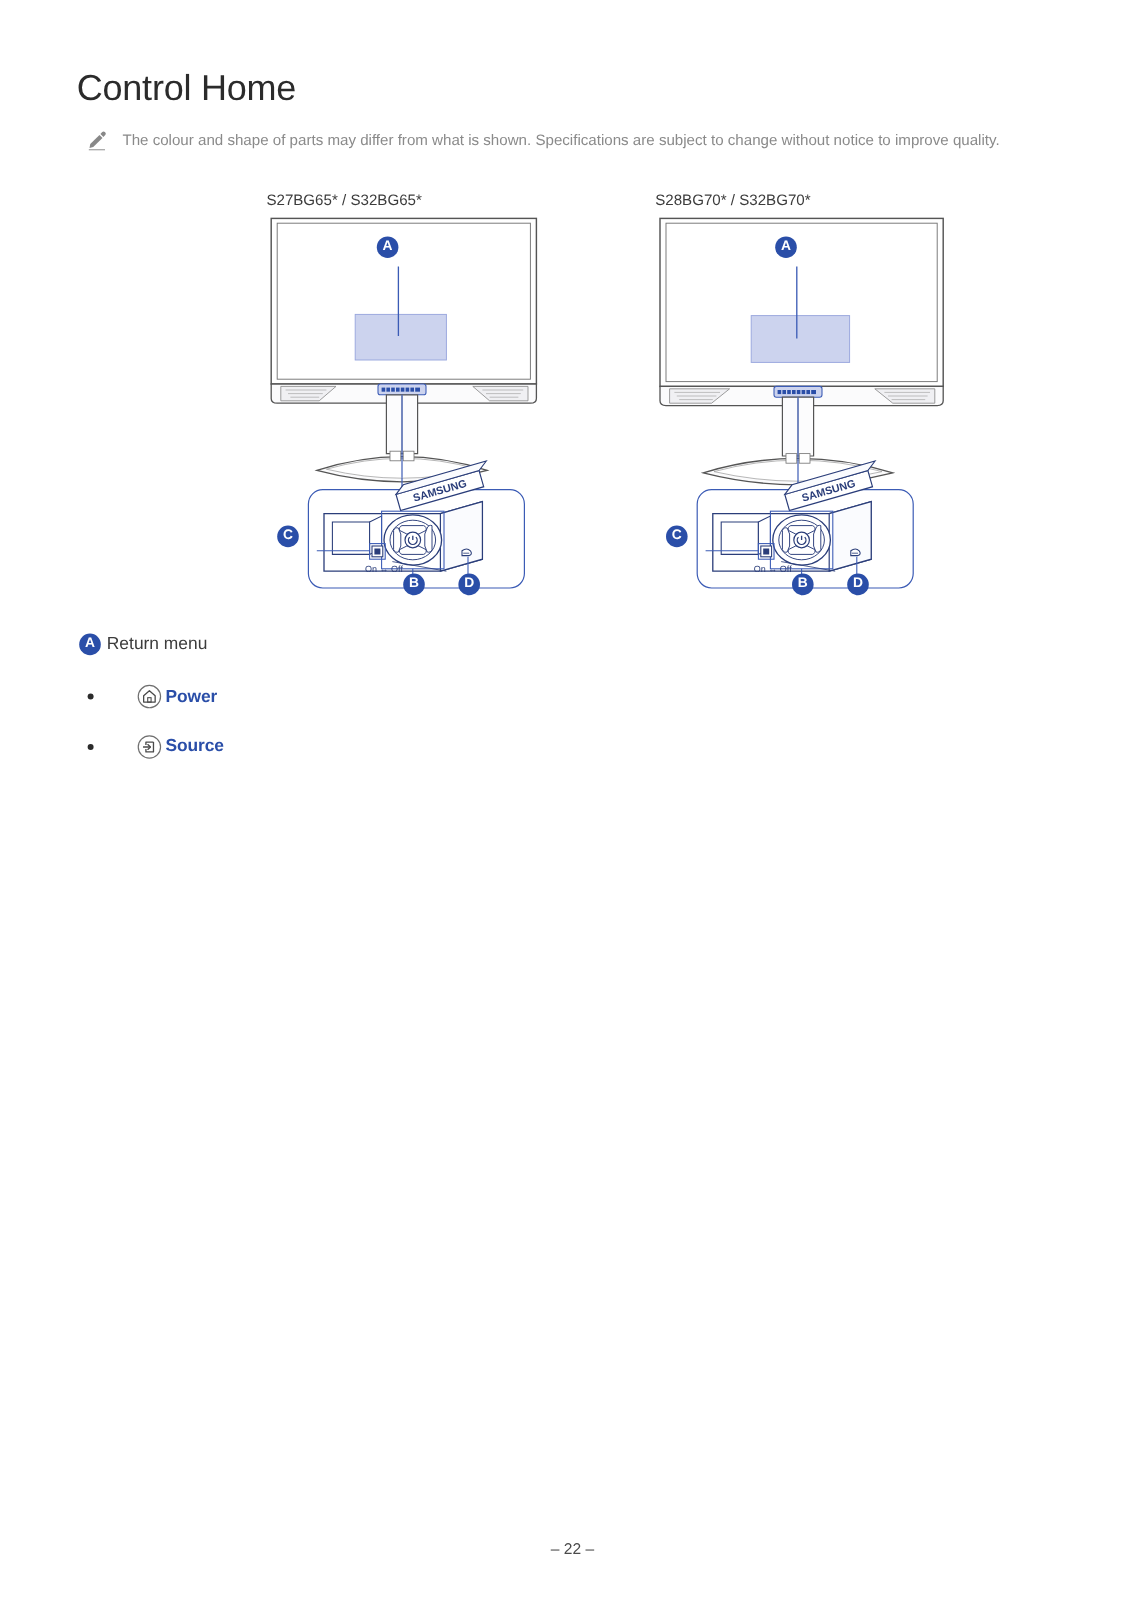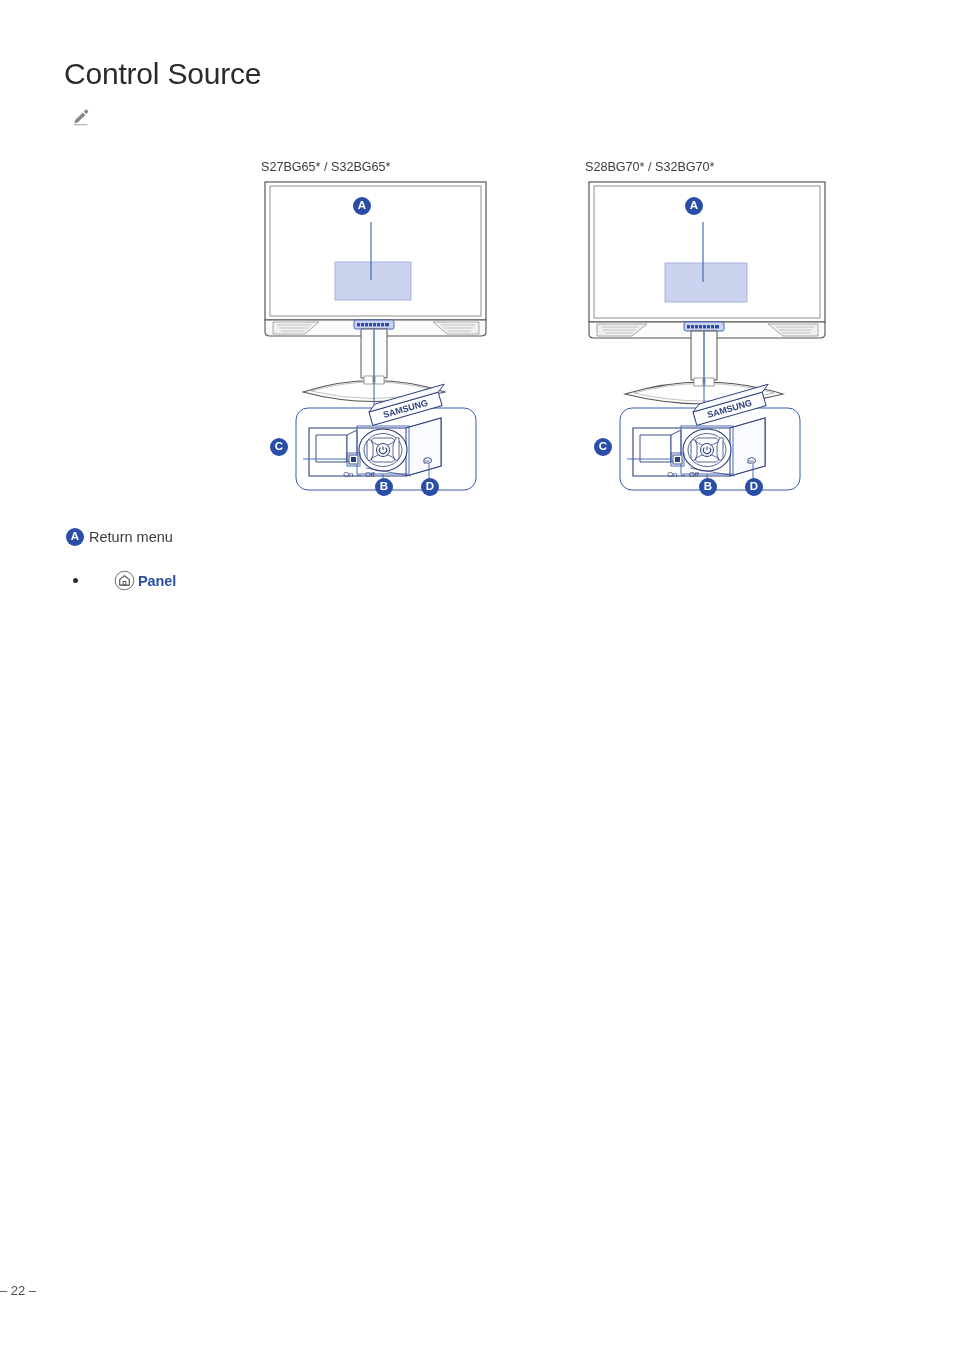--- a/index.html
+++ b/index.html
@@ -44,21 +44,21 @@
     color: #8a8a8a;
     max-width: 742px;
   }
 
   
   .figures {
     position: absolute;
     left: 0; top: 160px;
     width: 954px; height: 350px;
   }
-  .figure { position: absolute; margin-left: 39px; }
+  .figure { position: absolute; }
   .fig-a { left: 222px; top: 0; }
   .fig-b { left: 546px; top: 0; }
 
   .fig-caption {
     font-size: 12.6px;
     color: #3c3c3c;
     margin-bottom: 6px;
     white-space: nowrap;
   }
 
@@ -115,39 +115,41 @@
     font-size: 14.5px;
     font-weight: 700;
     color: #2a4ea8;
     letter-spacing: -0.1px;
   }
 
   
   .page-number {
     position: absolute;
     left: 0; right: 0; top: 1283px;
+    text-align: center;
     font-size: 13px;
     color: #4a4a4a;
   }
 </style>
 </head>
 <body>
 
-<div class="page-title">Control Source</div>
+<div class="page-title">Control Home</div>
 
 <div class="note">
   <div class="note-icon">
     <svg width="18" height="18" viewBox="0 0 18 18">
       <g fill="#888888">
         <path d="M3.2 12.1 L10.9 4.4 L13.4 6.9 L5.7 14.6 L2.6 15.4 Z"></path>
         <path d="M11.7 3.6 L13.2 2.1 A1.6 1.6 0 0 1 15.4 2.1 L15.7 2.4 A1.6 1.6 0 0 1 15.7 4.6 L14.2 6.1 Z"></path>
       </g>
       <rect x="2" y="16.2" width="13.5" height="1.1" fill="#aaaaaa"></rect>
     </svg>
   </div>
+  <div class="note-text">The colour and shape of parts may differ from what is shown. Specifications are subject to change without notice to improve quality.</div>
 </div>
 
 <div class="figures">
 
   <div class="figure fig-a">
     <div class="fig-caption">S27BG65* / S32BG65*</div>
 
     <svg width="230" height="340" viewBox="0 0 230 340">
 
       <rect x="4" y="2" width="221" height="138" fill="#ffffff" stroke="#555555" stroke-width="1.2"></rect>
@@ -346,21 +348,33 @@
 
   <div class="menu-item">
     <span class="bullet"></span>
     <span class="mi-icon">
       <svg width="21" height="21" viewBox="0 0 21 21">
         <circle cx="10.5" cy="10.5" r="9.3" fill="none" stroke="#707070" stroke-width="1"></circle>
         <path d="M10.5 5.6 L15.3 9.7 L15.3 15.1 L5.7 15.1 L5.7 9.7 Z" fill="none" stroke="#4a4a4a" stroke-width="1.1" stroke-linejoin="round"></path>
         <rect x="9.1" y="11.4" width="2.8" height="3.7" fill="none" stroke="#4a4a4a" stroke-width="0.9"></rect>
       </svg>
     </span>
-    <span class="mi-label">Panel</span>
-  </div>
-
-
-
+    <span class="mi-label">Power</span>
+  </div>
+
+
+
+  <div class="menu-item">
+    <span class="bullet"></span>
+    <span class="mi-icon">
+      <svg width="21" height="21" viewBox="0 0 21 21">
+        <circle cx="10.5" cy="10.5" r="9.3" fill="none" stroke="#707070" stroke-width="1"></circle>
+        <path d="M13.9 6.4 L13.9 14.6 L7.6 14.6 L7.6 12.2 M7.6 8.8 L7.6 6.4 L13.9 6.4" fill="none" stroke="#4a4a4a" stroke-width="1.1" stroke-linejoin="round"></path>
+        <line x1="5.2" y1="10.5" x2="11.3" y2="10.5" stroke="#4a4a4a" stroke-width="1.1"></line>
+        <path d="M9.2 8.5 L11.4 10.5 L9.2 12.5" fill="none" stroke="#4a4a4a" stroke-width="1.1" stroke-linecap="round" stroke-linejoin="round"></path>
+      </svg>
+    </span>
+    <span class="mi-label">Source</span>
+  </div>
 
 </div>
 
 <div class="page-number">– 22 –</div>
 
 </body></html>

